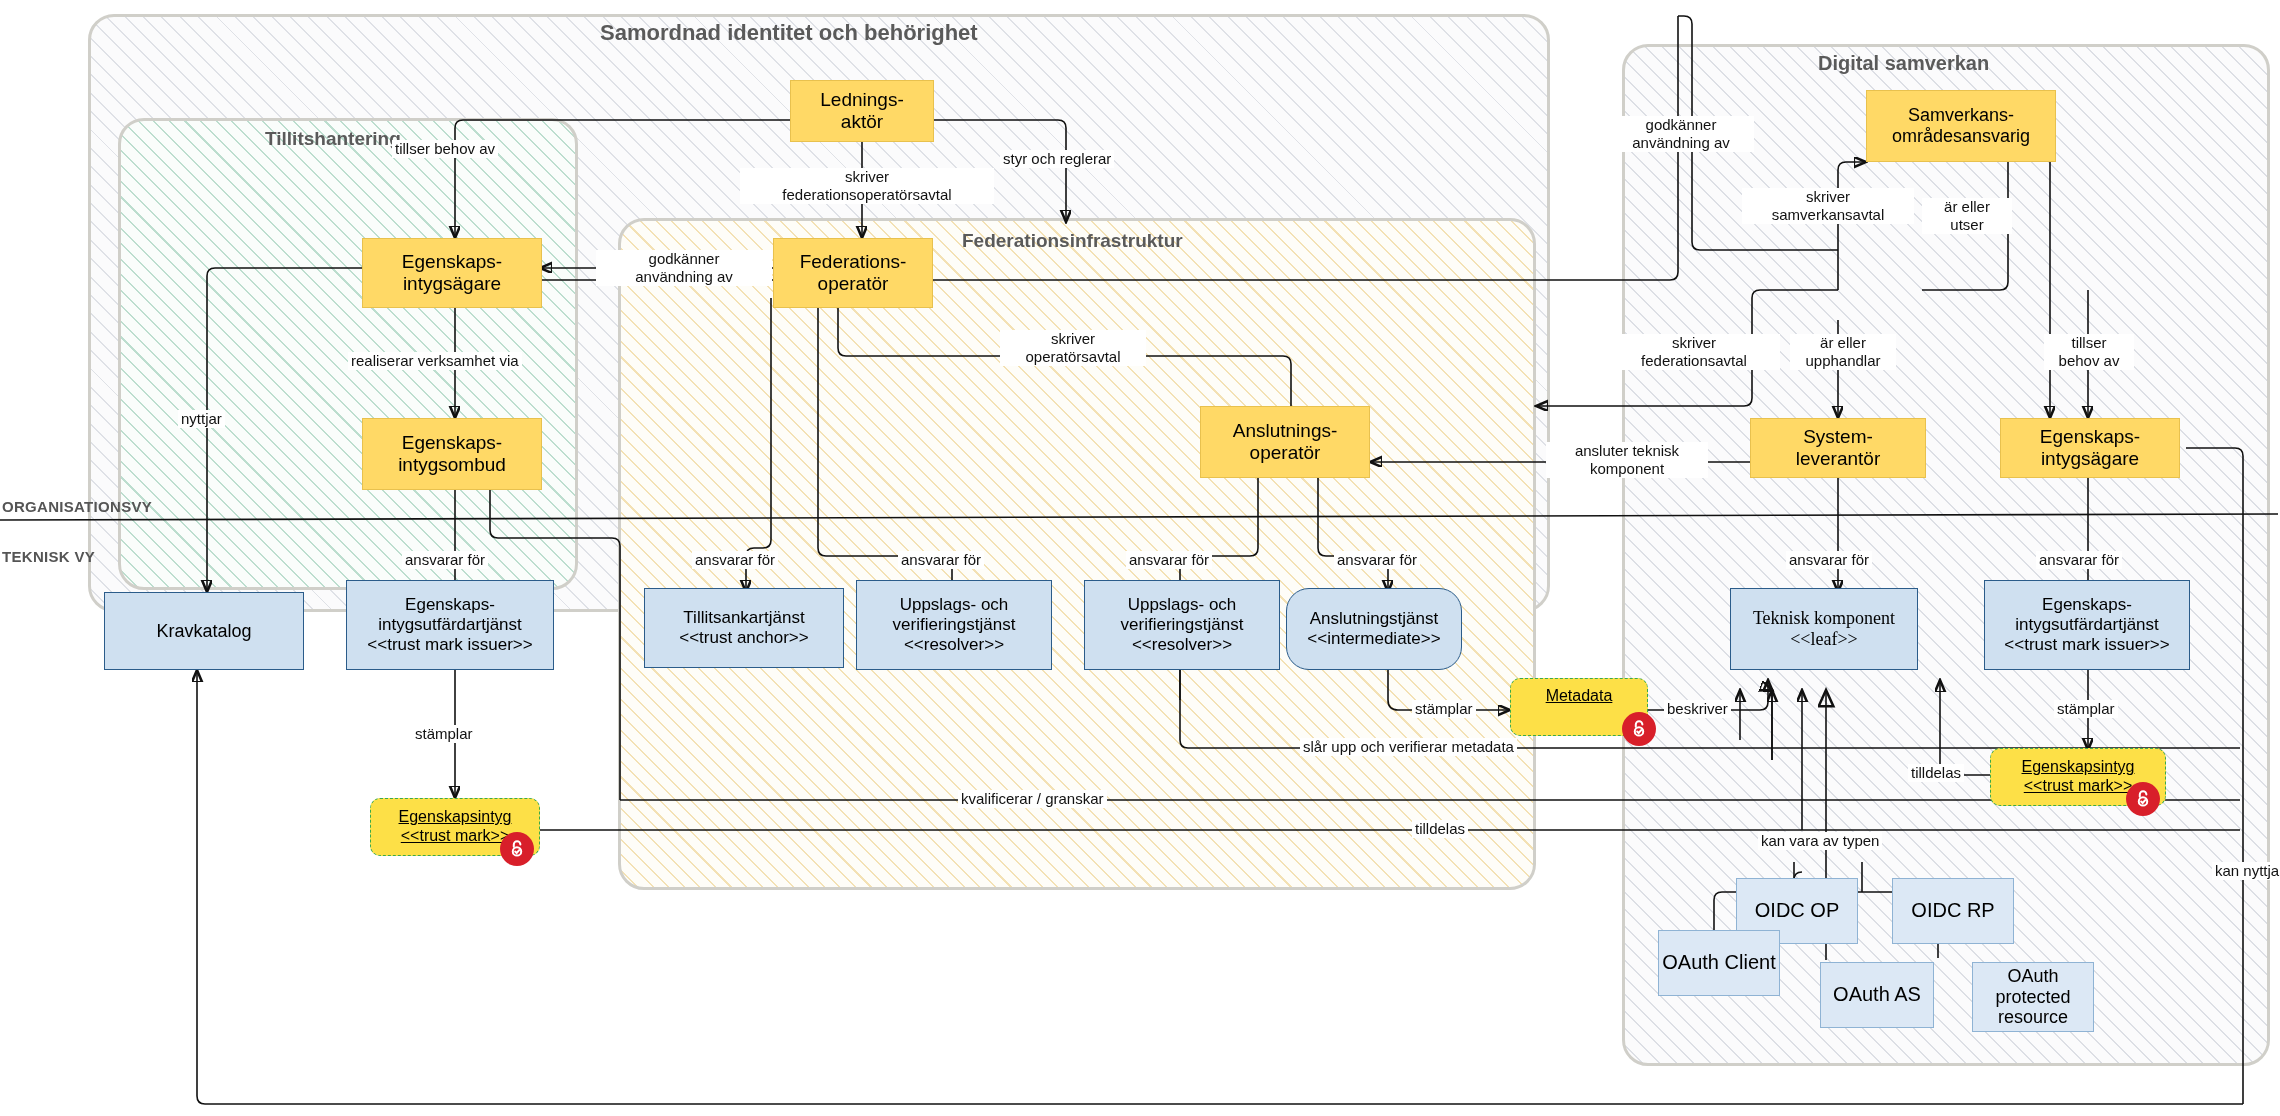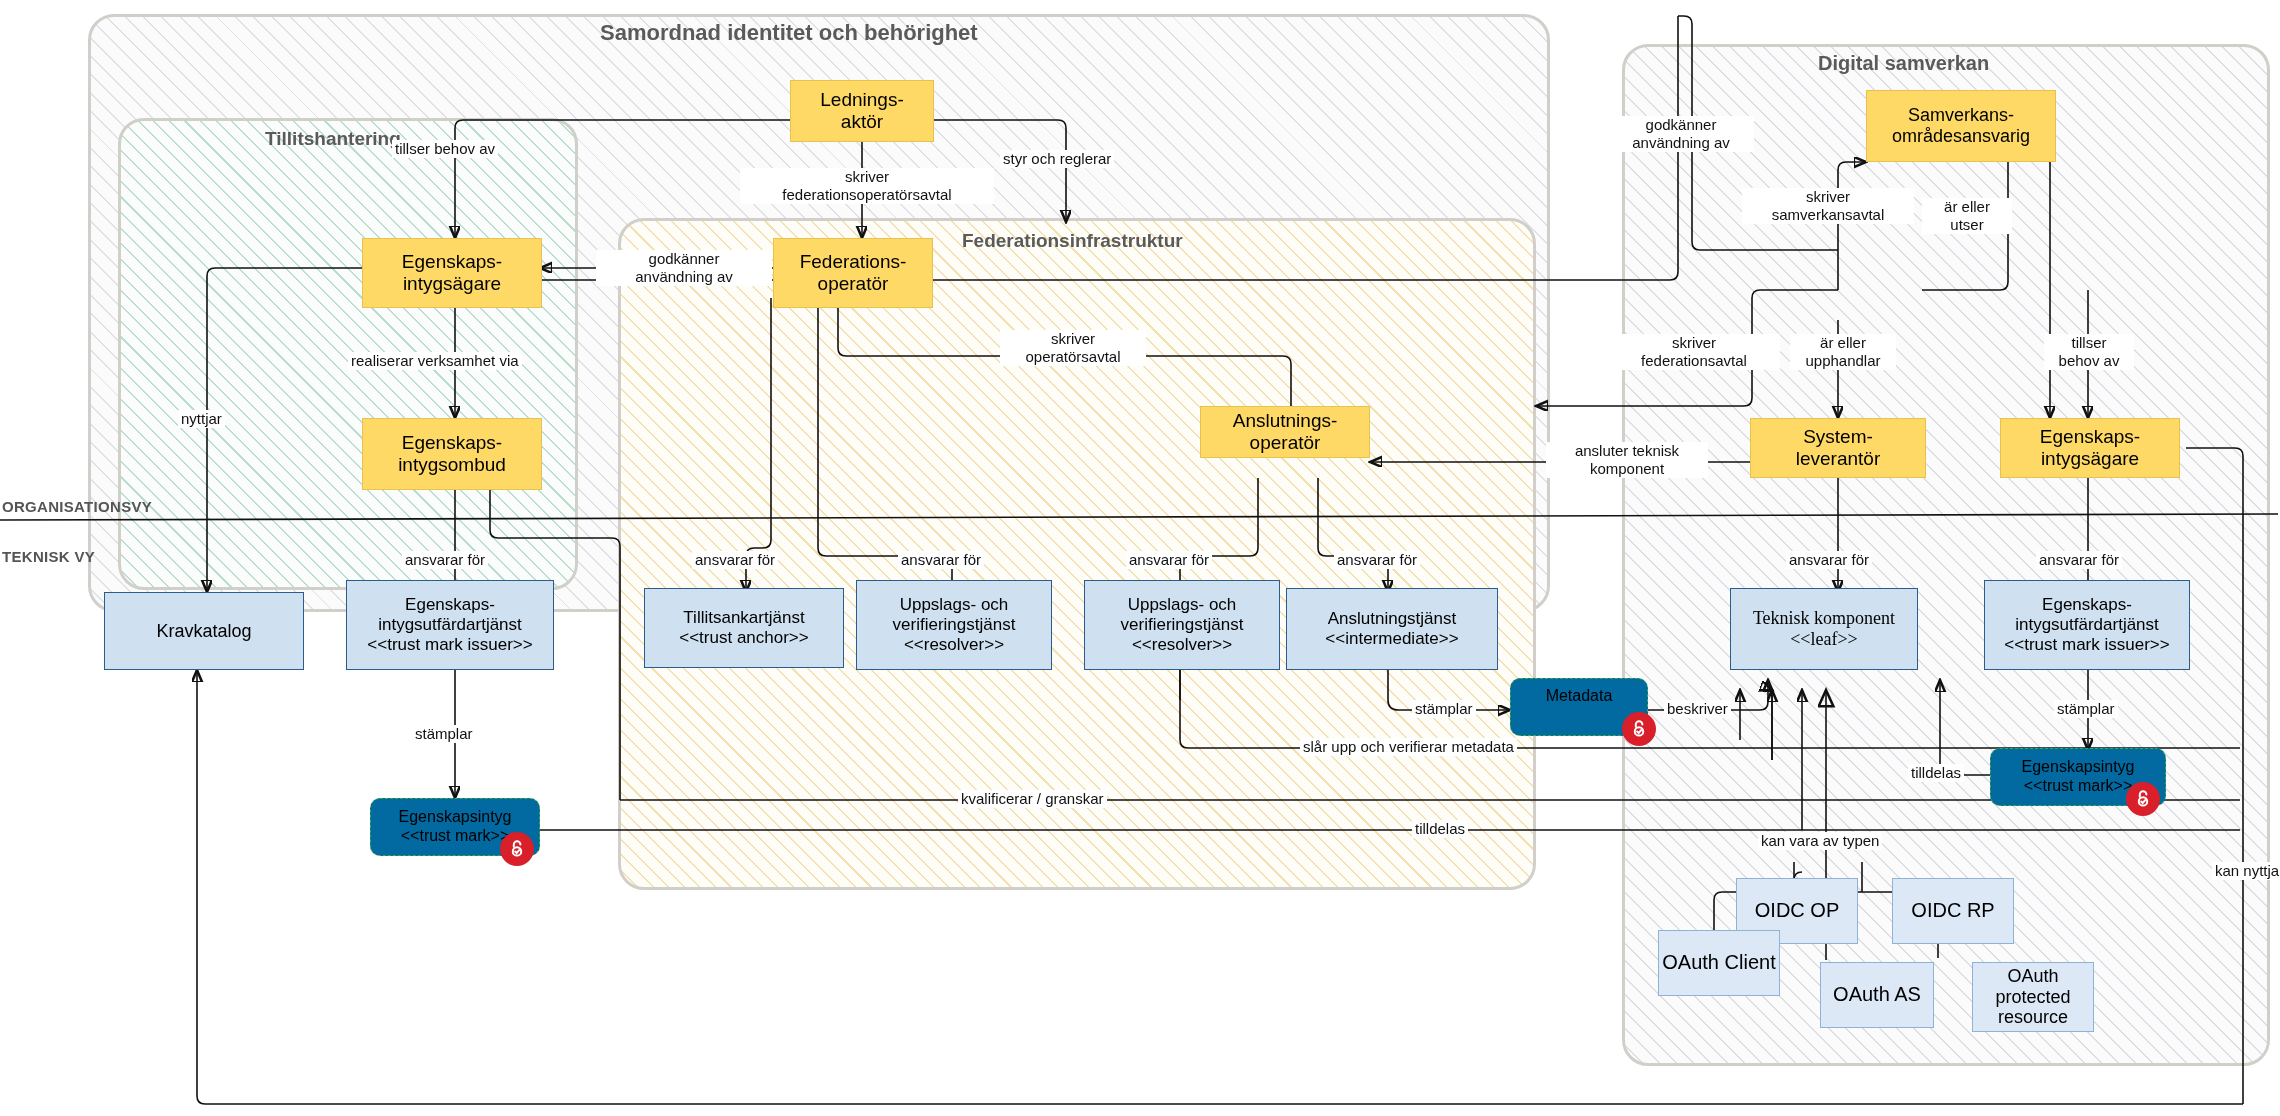--- a/index.html
+++ b/index.html
@@ -27,21 +27,21 @@
     background-color:#fbfbfc;
     background-image:repeating-linear-gradient(45deg,rgba(150,158,175,.30) 0 1.4px,transparent 1.4px 12px);
   }
 
   
   .node{position:absolute;box-sizing:border-box;display:flex;align-items:center;justify-content:center;
         text-align:center;line-height:1.16;z-index:30;}
   .n-actor{background:#ffd966;border:1px solid #e8c14e;color:#000;font-size:19px;}
   .n-tech{background:#cfe0f0;border:1px solid #2b5c8a;color:#000;font-size:18px;}
   .n-tech2{background:#dce8f5;border:1px solid #8fb3d4;color:#000;font-size:20px;}
-  .n-data{background:#0369a1;border:1px dashed #3aaa4c;border-radius:10px;color:#000;font-size:16px;}
+  .n-data{background:#fde047;border:1px dashed #3aaa4c;border-radius:10px;color:#000;font-size:16px;text-decoration:underline;}
 
   
   .lock{position:absolute;width:34px;height:34px;border-radius:50%;background:#d81f2a;
         display:flex;align-items:center;justify-content:center;z-index:40;}
   .lock svg{width:22px;height:22px;}
 
   
   .elbl{position:absolute;font-size:15px;color:#111;background:#fff;padding:0 3px;
         text-align:center;line-height:1.2;white-space:nowrap;z-index:25;}
 
@@ -189,21 +189,21 @@
     </span>
   </div>
 
   <div class="node n-actor" style="left:362px;top:418px;width:180px;height:72px;">
     <span>
       <span>Egenskaps-</span><br>
       <span>intygsombud</span>
     </span>
   </div>
 
-  <div class="node n-actor" style="left:1200px;top:406px;width:170px;height:52px;">
+  <div class="node n-actor" style="left:1200px;top:406px;width:170px;height:72px;">
     <span>
       <span>Anslutnings-</span><br>
       <span>operatör</span>
     </span>
   </div>
 
   <div class="node n-actor" style="left:1866px;top:90px;width:190px;height:72px;font-size:18px;">
     <span>
       <span>Samverkans-</span><br>
       <span>områdesansvarig</span>
@@ -253,21 +253,21 @@
   </div>
 
   <div class="node n-tech" style="left:1084px;top:580px;width:196px;height:90px;font-size:17px;">
     <span>
       <span>Uppslags- och</span><br>
       <span>verifieringstjänst</span><br>
       <span>&lt;&lt;resolver&gt;&gt;</span>
     </span>
   </div>
 
-  <div class="node n-tech" style="left:1286px;top:588px;width:212px;height:82px;font-size:17px;">
+  <div class="node n-tech" style="left:1286px;top:588px;width:176px;height:82px;font-size:17px;border-radius:23px;">
     <span>
       <span>Anslutningstjänst</span><br>
       <span>&lt;&lt;intermediate&gt;&gt;</span>
     </span>
   </div>
 
   <div class="node n-tech" style="left:1730px;top:588px;width:188px;height:82px;font-size:18px;font-family:Liberation Serif, serif;">
     <span>
       <span>Teknisk komponent</span><br>
       <span>&lt;&lt;leaf&gt;&gt;</span>

